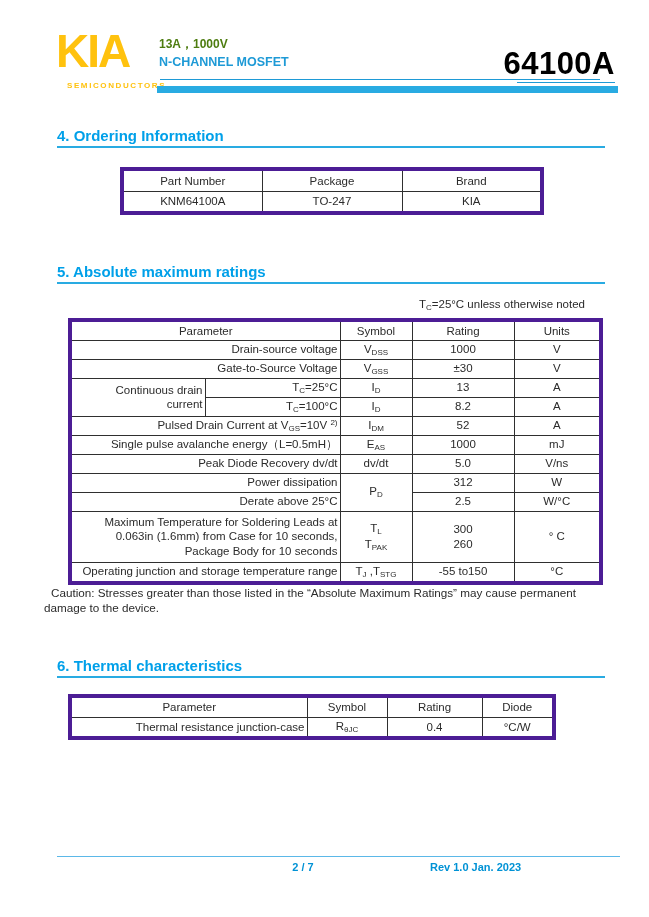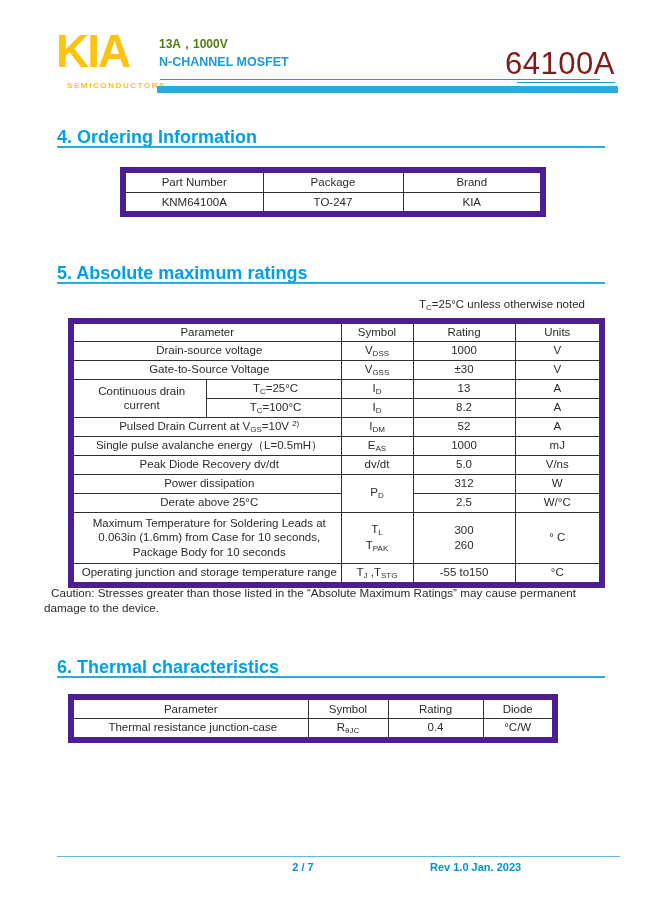--- a/index.html
+++ b/index.html
@@ -5,34 +5,34 @@
   * { margin:0; padding:0; box-sizing:border-box; }
   html,body { background:#ffffff; }
   body { font-family:"Liberation Sans", sans-serif; color:#2b2b2b; }
   .page { position:relative; width:649px; height:917px; background:#fff; overflow:hidden; }
 
   
   .logo { position:absolute; left:56px; top:28px; font-size:46px; font-weight:800; color:#ffc20e; letter-spacing:-2px; line-height:1; }
   .logo-sub { position:absolute; left:67px; top:81px; font-size:8px; font-weight:700; color:#ffc20e; letter-spacing:1.6px; }
   .spec1 { position:absolute; left:159px; top:36px; font-size:12px; font-weight:700; color:#4d7c0f; }
   .spec2 { position:absolute; left:159px; top:55px; font-size:12.5px; font-weight:700; color:#1e9ad6; }
-  .partnum { position:absolute; right:34px; top:46px; font-size:31px; font-weight:400; color:#7f1d1d; letter-spacing:0.5px; }
+  .partnum { position:absolute; right:34px; top:46px; font-size:31px; font-weight:700; color:#000000; letter-spacing:0.5px; }
   .hdr-thinline { position:absolute; left:160px; top:79px; width:440px; height:1px; background:#1e9ad6; }
   .hdr-thinline2 { position:absolute; left:517px; top:82px; width:98px; height:1px; background:#1e9ad6; }
   .hdr-bar { position:absolute; left:157px; top:86px; width:461px; height:7px; background:#29abe2; }
 
   
-  .sec-title { position:absolute; left:57px; font-size:18px; font-weight:700; color:#00a0e9; }
+  .sec-title { position:absolute; left:57px; font-size:15px; font-weight:700; color:#00a0e9; }
   .sec-rule { position:absolute; left:57px; width:548px; height:2px; background:#29abe2; }
 
   
   table { border-collapse:collapse; table-layout:fixed; font-size:11.5px; color:#2b2b2b; }
   td,th { border:1px solid #2f2f2f; text-align:center; vertical-align:middle; font-weight:400; line-height:1.25; padding:1px 2px; }
-  .outer { border:6px solid #4c1d95; }
-  td.pl { text-align:center; padding-left:6px; }
+  .outer { border:4px solid #4c1d95; }
+  td.pl { text-align:right; padding-left:6px; }
 
   .t-order { position:absolute; left:120px; top:167px; width:420px; }
   .t-order tr { height:22px; }
 
   .note { position:absolute; right:64px; top:298px; font-size:11.5px; color:#2b2b2b; }
 
   .t-abs { position:absolute; left:68px; top:318px; width:507px; }
   .t-abs tr { height:19px; }
   .t-abs tr.hdr { height:20px; }
   .t-abs tr.tall { height:51px; }

